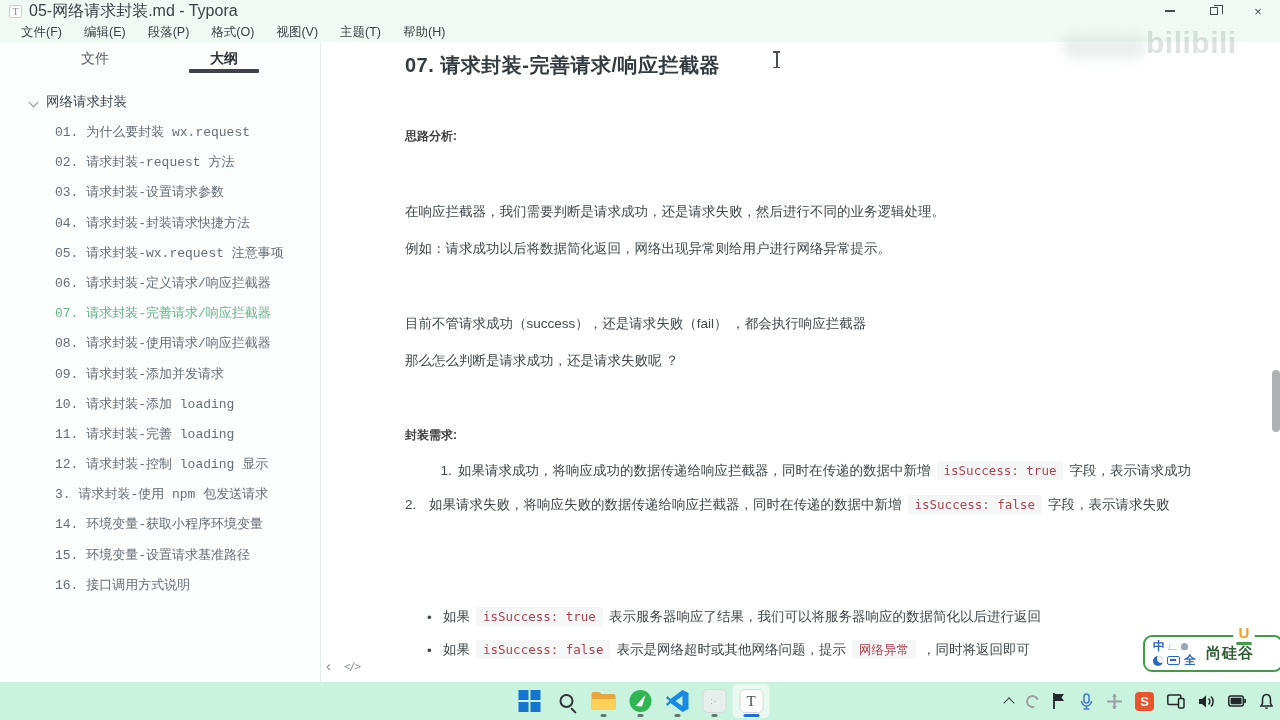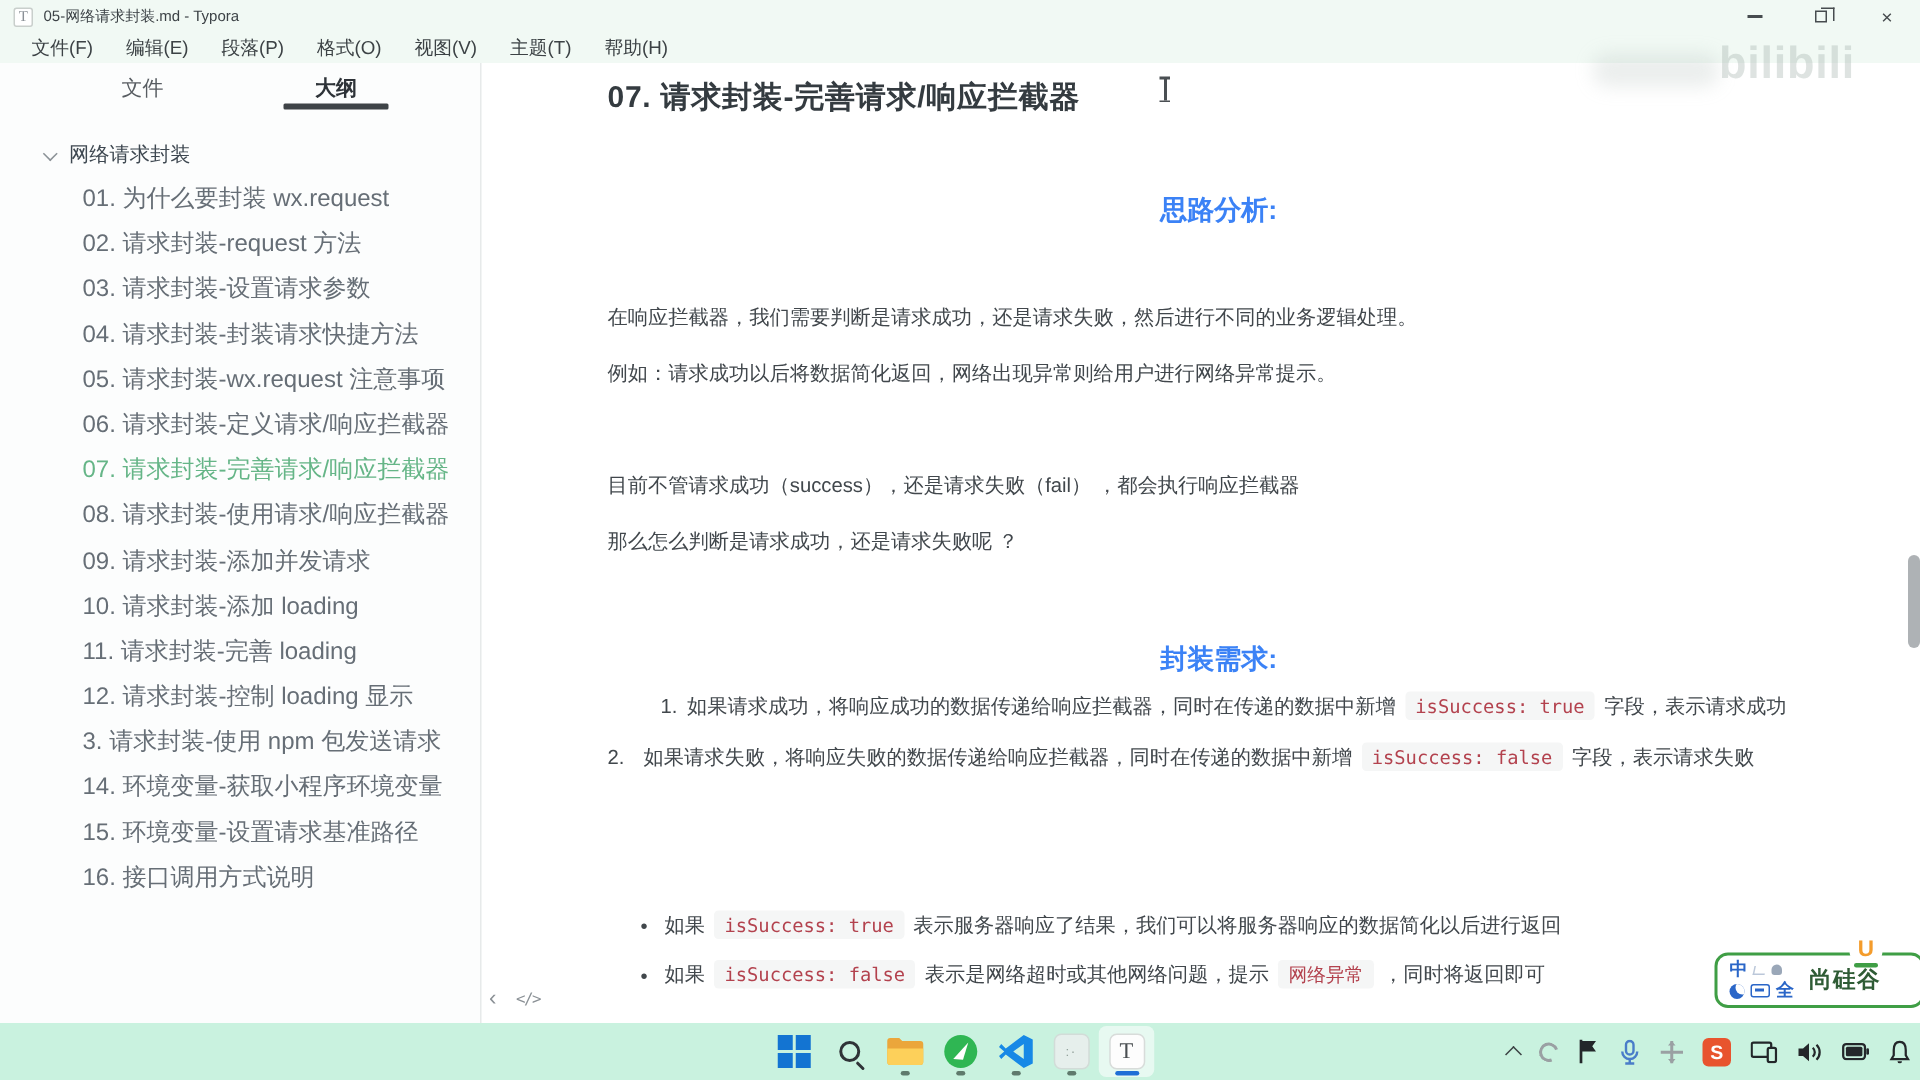--- a/index.html
+++ b/index.html
@@ -4,55 +4,55 @@
 <style>
   * { margin:0; padding:0; box-sizing:border-box; }
   html,body { width:1280px; height:720px; overflow:hidden; }
   body { position:relative; font-family:"Liberation Sans","DejaVu Sans",sans-serif; background:#fff; }
 
   
   .titlebar { position:absolute; top:0; left:0; right:0; height:22px; background:#f1f9f4;
     display:flex; align-items:center; padding-left:9px; z-index:5; }
   .app-ico { width:13px; height:13px; background:#fff; border:1px solid #c9cfcc; border-radius:2px;
     font-family:"Liberation Serif",serif; font-size:10px; color:#8a9096; line-height:11px; text-align:center; }
-  .title-text { margin-left:7px; font-size:10px; color:#3c4246; }
+  .title-text { margin-left:7px; font-size:16px; color:#3c4246; }
   .win-controls { position:absolute; right:0; top:0; height:22px; display:flex; z-index:6; }
   .win-btn { width:44px; height:22px; display:flex; align-items:center; justify-content:center; color:#474c4f; font-size:13px; }
   .min-bar { width:10px; height:1.4px; background:#474c4f; }
   .restore-box { width:8px; height:8px; border:1.2px solid #474c4f; position:relative; background:#f1f9f4; }
   .restore-box::before { content:""; position:absolute; top:-3.5px; left:2.5px; width:8px; height:8px;
     border:1.2px solid #474c4f; border-left:none; border-bottom:none; }
   .menubar { position:absolute; top:22px; left:0; right:0; height:20px; background:#f1f9f4;
     display:flex; align-items:center; padding-left:10px; gap:0; z-index:5;text-align:right; }
   .menu-item { font-size:12.5px; color:#3c4245; padding:0 11px; }
 
   
   .sidebar { position:absolute; top:42px; left:0; width:321px; bottom:38px; background:#fcfdfd;
     border-right:1px solid #e7eaea; z-index:2; }
   .tab { position:absolute; top:8px; font-size:14px; color:#585d62; width:70px; text-align:center; }
   .tab.files { left:60px; }
   .tab.outline { left:189px; color:#2e3338; font-weight:bold; }
   .tab-underline { position:absolute; top:27px; left:189px; width:70px; height:3.5px; background:#3e4347; border-radius:1px; }
-  .otree { position:absolute; top:46px; left:0; right:0; }
+  .otree { position:absolute; top:46px; left:0; right:0;font-family:Liberation Mono, monospace; }
   .oroot { height:30px; line-height:30px; padding-left:46px; font-size:13.5px; color:#3e4851; position:relative; white-space:nowrap; }
   .oroot .chev { position:absolute; left:30px; top:11px; width:7px; height:7px;
     border-left:1.6px solid #8b9297; border-bottom:1.6px solid #8b9297; transform:rotate(-45deg); }
-  .oitem { height:30.2px; line-height:30.2px; padding-left:55px; font-size:16px; color:#666e76; white-space:nowrap; overflow:hidden; }
+  .oitem { height:30.2px; line-height:30.2px; padding-left:55px; font-size:13px; color:#666e76; white-space:nowrap; overflow:hidden; }
   .oitem.active { color:#65b587; }
 
   
   .ed-footer { position:absolute; left:326px; top:656px; display:flex; gap:13px; align-items:center; z-index:4; }
   .foot-ic { color:#8b9196; font-size:15px; line-height:20px; }
   .foot-src { font-family:"DejaVu Sans Mono",monospace; font-size:10.5px; letter-spacing:-1px; }
 
   
   .content { position:absolute; left:321px; top:42px; right:0; bottom:38px; background:#fff; overflow:hidden; z-index:1; }
   .blk { position:absolute; left:84px; right:60px; font-size:13.5px; color:#41474c; line-height:1.55; white-space:nowrap; }
   .h1 { font-size:20px; font-weight:bold; color:#343b40; letter-spacing:0.5px; }
-  .lbl { font-weight:bold; font-size:18px; color:#3b82f6;text-align:center; }
+  .lbl { font-weight:bold; font-size:12px; color:#404040; }
   .code { font-family:"DejaVu Sans Mono","Liberation Mono",monospace; font-size:12.5px; color:#b3424e;
     background:#f5f6f6; border-radius:3px; padding:2px 7px; margin:0 6px; }
   .olnum { display:inline-block; width:24px; }
   .bullet { position:absolute; left:-16px; top:1px; color:#41474c; }
   .ulitem { left:122px; }
   .scroll-thumb { position:absolute; right:0px; top:328px; width:8px; height:62px; background:#aeb2b5; border-radius:4px; }
 
   
   .wm { position:absolute; left:1146px; top:26px; z-index:40; pointer-events:none;
     font-size:30px; font-weight:bold; letter-spacing:0.5px; color:rgba(158,173,166,0.34); }

